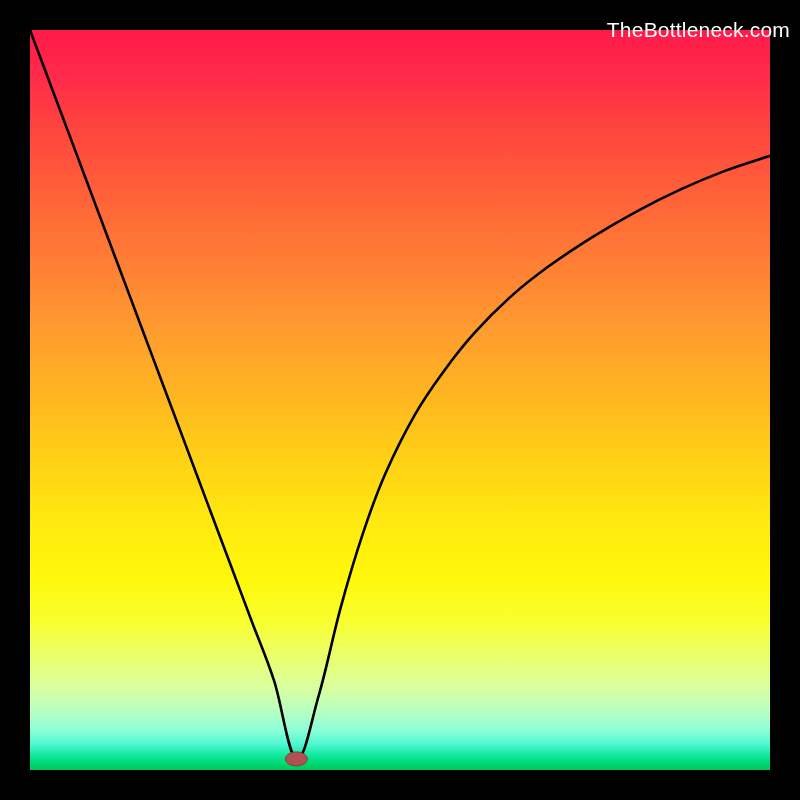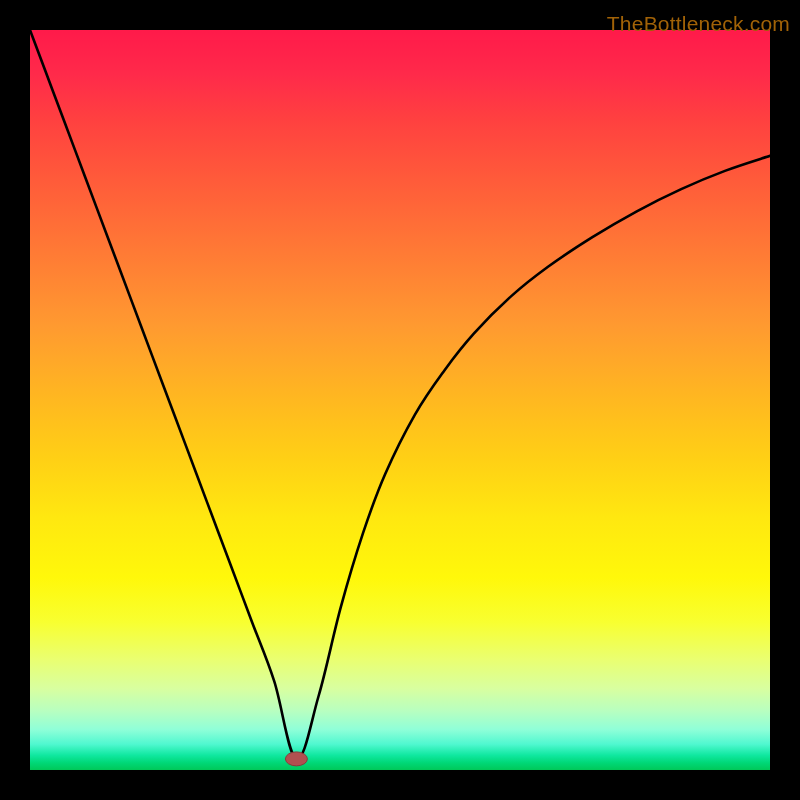--- a/index.html
+++ b/index.html
@@ -39,23 +39,23 @@
     );
   }
   .plot-area svg {
     position: absolute;
     inset: 0;
     width: 100%;
     height: 100%;
   }
   .watermark {
     position: absolute;
-    top: 12px;
+    top: 18px;
     right: 10px;
-    color: #a16207;
+    color: #ffffff;
     font-size: 21px;
     font-family: Arial, Helvetica, sans-serif;
     letter-spacing: 0.2px;
   }
 </style>
 </head>
 <body>
 
 <div class="frame">
   <div class="plot-area">

